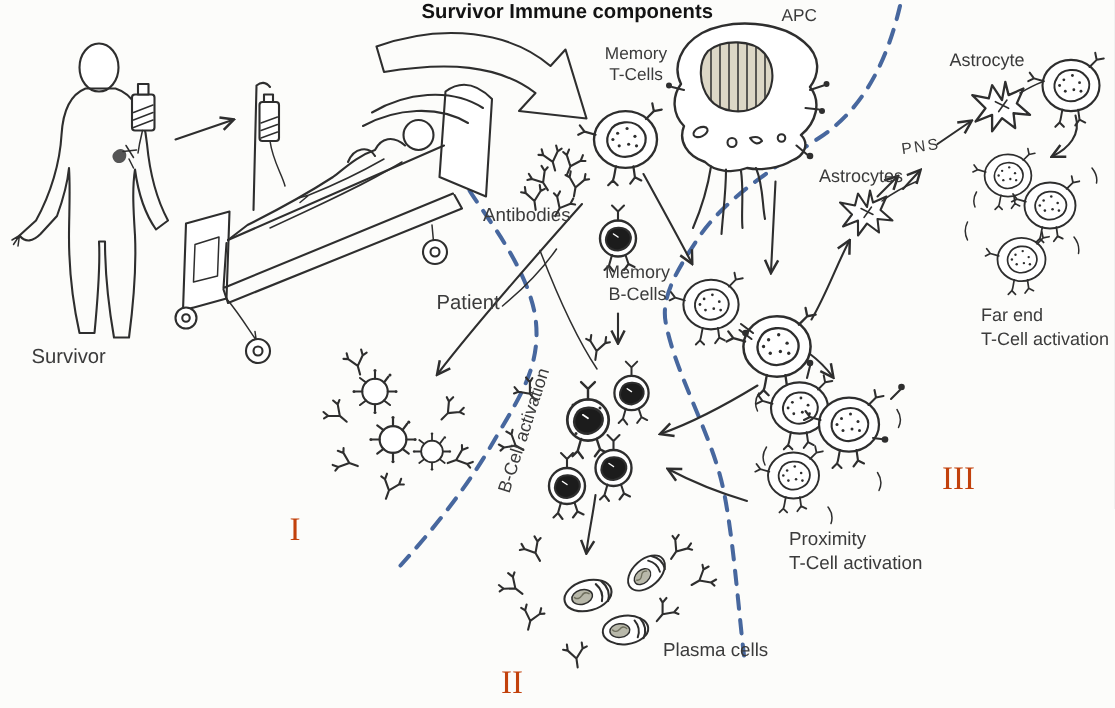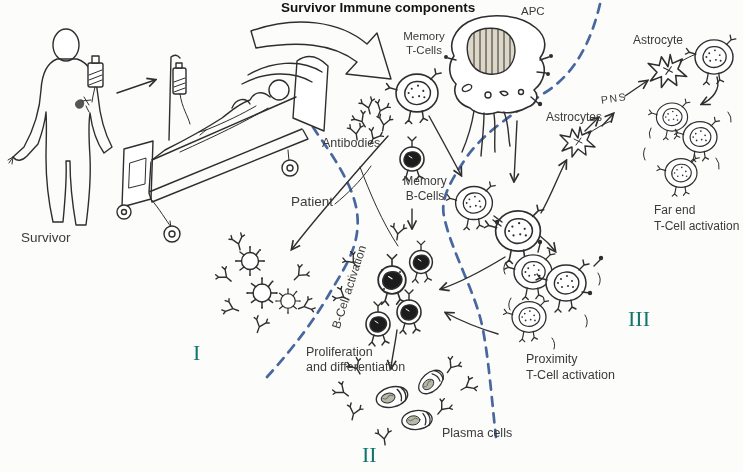--- a/index.html
+++ b/index.html
@@ -11,21 +11,21 @@
   .stage{
     position:relative;width:743px;height:472px;background:#fcfcfa;
     font-family:"Liberation Sans",sans-serif;overflow:hidden;margin:0 auto;
   }
   .art{position:absolute;left:0;top:0;}
   .ink{stroke:var(--ink);fill:none;stroke-width:1.4;stroke-linecap:round;stroke-linejoin:round;}
   .thin{stroke-width:1;}
   .dash{stroke:var(--divider-dash);stroke-width:2.7;stroke-dasharray:9 7.5;fill:none;stroke-linecap:round;}
   .lbl{position:absolute;color:var(--text);font-size:12.5px;line-height:15px;white-space:pre-line;}
   .title{position:absolute;color:#131313;font-weight:bold;font-size:13.5px;white-space:pre;}
-  .numeral{position:absolute;color:#0f766e;font-family:"Liberation Serif",serif;font-size:22px;}
+  .numeral{position:absolute;color:#c2410c;font-family:"Liberation Serif",serif;font-size:22px;}
   .center{text-align:center;}
 </style>
 </head>
 <body>
 
 <div class="stage">
 
 <svg class="art" width="743" height="472" viewBox="0 0 743 472">
   <defs>
     <marker id="ah" viewBox="0 0 10 10" refX="8" refY="5" markerWidth="11" markerHeight="11" orient="auto-start-reverse" markerUnits="userSpaceOnUse">
@@ -270,22 +270,20 @@
 <div class="lbl" style="left:521px;top:4px;font-size:11.5px;">APC</div>
 <div class="lbl" style="left:322px;top:136px;">Antibodies</div>
 <div class="lbl center" style="left:394px;top:174px;width:62px;font-size:12px;line-height:14.5px;">Memory
 B-Cells</div>
 <div class="lbl" style="left:546px;top:110px;font-size:12px;">Astrocytes</div>
 <div class="lbl" style="left:601px;top:91px;font-size:10.5px;letter-spacing:1.5px;transform:rotate(-8deg);">PNS</div>
 <div class="lbl" style="left:633px;top:33px;font-size:12px;">Astrocyte</div>
 <div class="lbl" style="left:654px;top:203px;font-size:12px;line-height:15.5px;">Far end
 T-Cell activation</div>
 <div class="lbl" style="left:329px;top:326px;font-size:12px;transform:rotate(-72deg);transform-origin:0 0;white-space:pre;">B-Cell activation</div>
-<div class="lbl" style="left:306px;top:345px;">Proliferation
-and differentiation</div>
 <div class="lbl" style="left:442px;top:426px;">Plasma cells</div>
 <div class="lbl" style="left:526px;top:352px;line-height:15.5px;">Proximity
 T-Cell activation</div>
 <div class="numeral" style="left:193px;top:340px;">I</div>
-<div class="numeral" style="left:362px;top:442px;">II</div>
+<div class="numeral" style="left:334px;top:442px;">II</div>
 <div class="numeral" style="left:628px;top:306px;">III</div>
 
 </div>
 
 </body></html>

